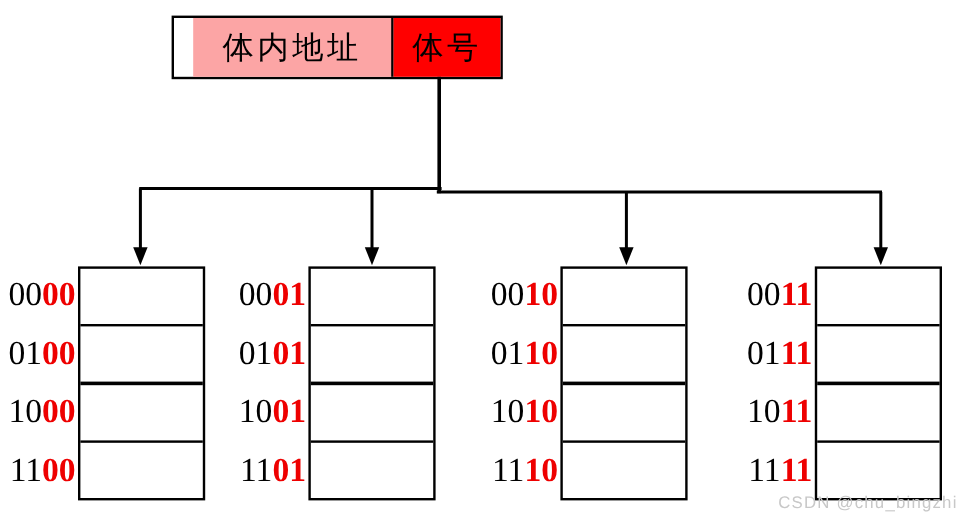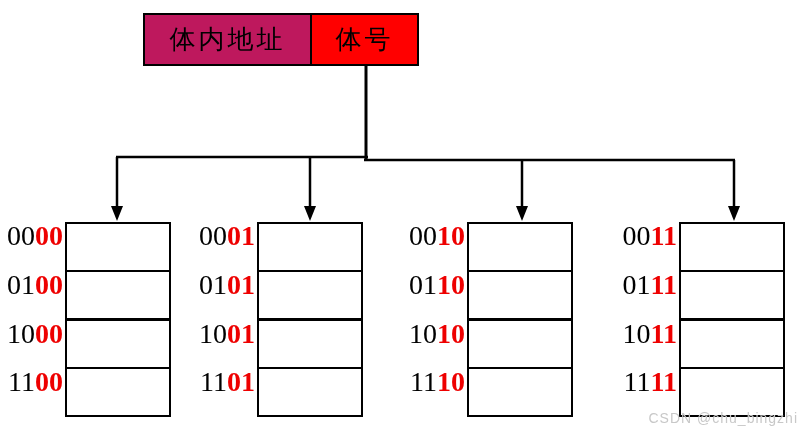--- a/index.html
+++ b/index.html
@@ -16,29 +16,29 @@
   }
   
   .addr-box{
     position:absolute;left:143px;top:13px;width:276px;height:53px;
     box-sizing:border-box;border:2px solid var(--line);display:flex;
   }
   .addr-cell{
     display:flex;align-items:center;justify-content:center;
     font-size:26px;letter-spacing:3px;box-sizing:border-box;white-space:nowrap;
   }
-  .addr-cell.inbank{width:167px;border-right:2px solid var(--line);background:#be185d;}
+  .addr-cell.inbank{width:167px;border-right:2px solid var(--line);background:#fca5a5;margin-left:16px;}
   .addr-cell.bankno{flex:1;background:var(--red);justify-content:center;}
   
   .connector{position:absolute;left:0;top:0;pointer-events:none;}
   
   .bank-group{position:absolute;top:222px;display:flex;}
   .labels{width:60px;margin-right:2px;display:flex;flex-direction:column;height:195px;}
   .lab{
-    flex:1;display:flex;justify-content:flex-end;
+    flex:1;display:flex;align-items:center;justify-content:flex-end;
     font-size:28px;line-height:1;white-space:nowrap;
   }
   .lab .hi{color:var(--digit_red);font-weight:bold;}
   .bank-box{
     width:106px;height:195px;box-sizing:border-box;border:2px solid var(--line);
     display:flex;flex-direction:column;background:#fff;
   }
   .slot{flex:1;box-sizing:border-box;}
   .slot + .slot{border-top:2px solid var(--line);}
   .slot:nth-child(3){border-top-width:3px;}

